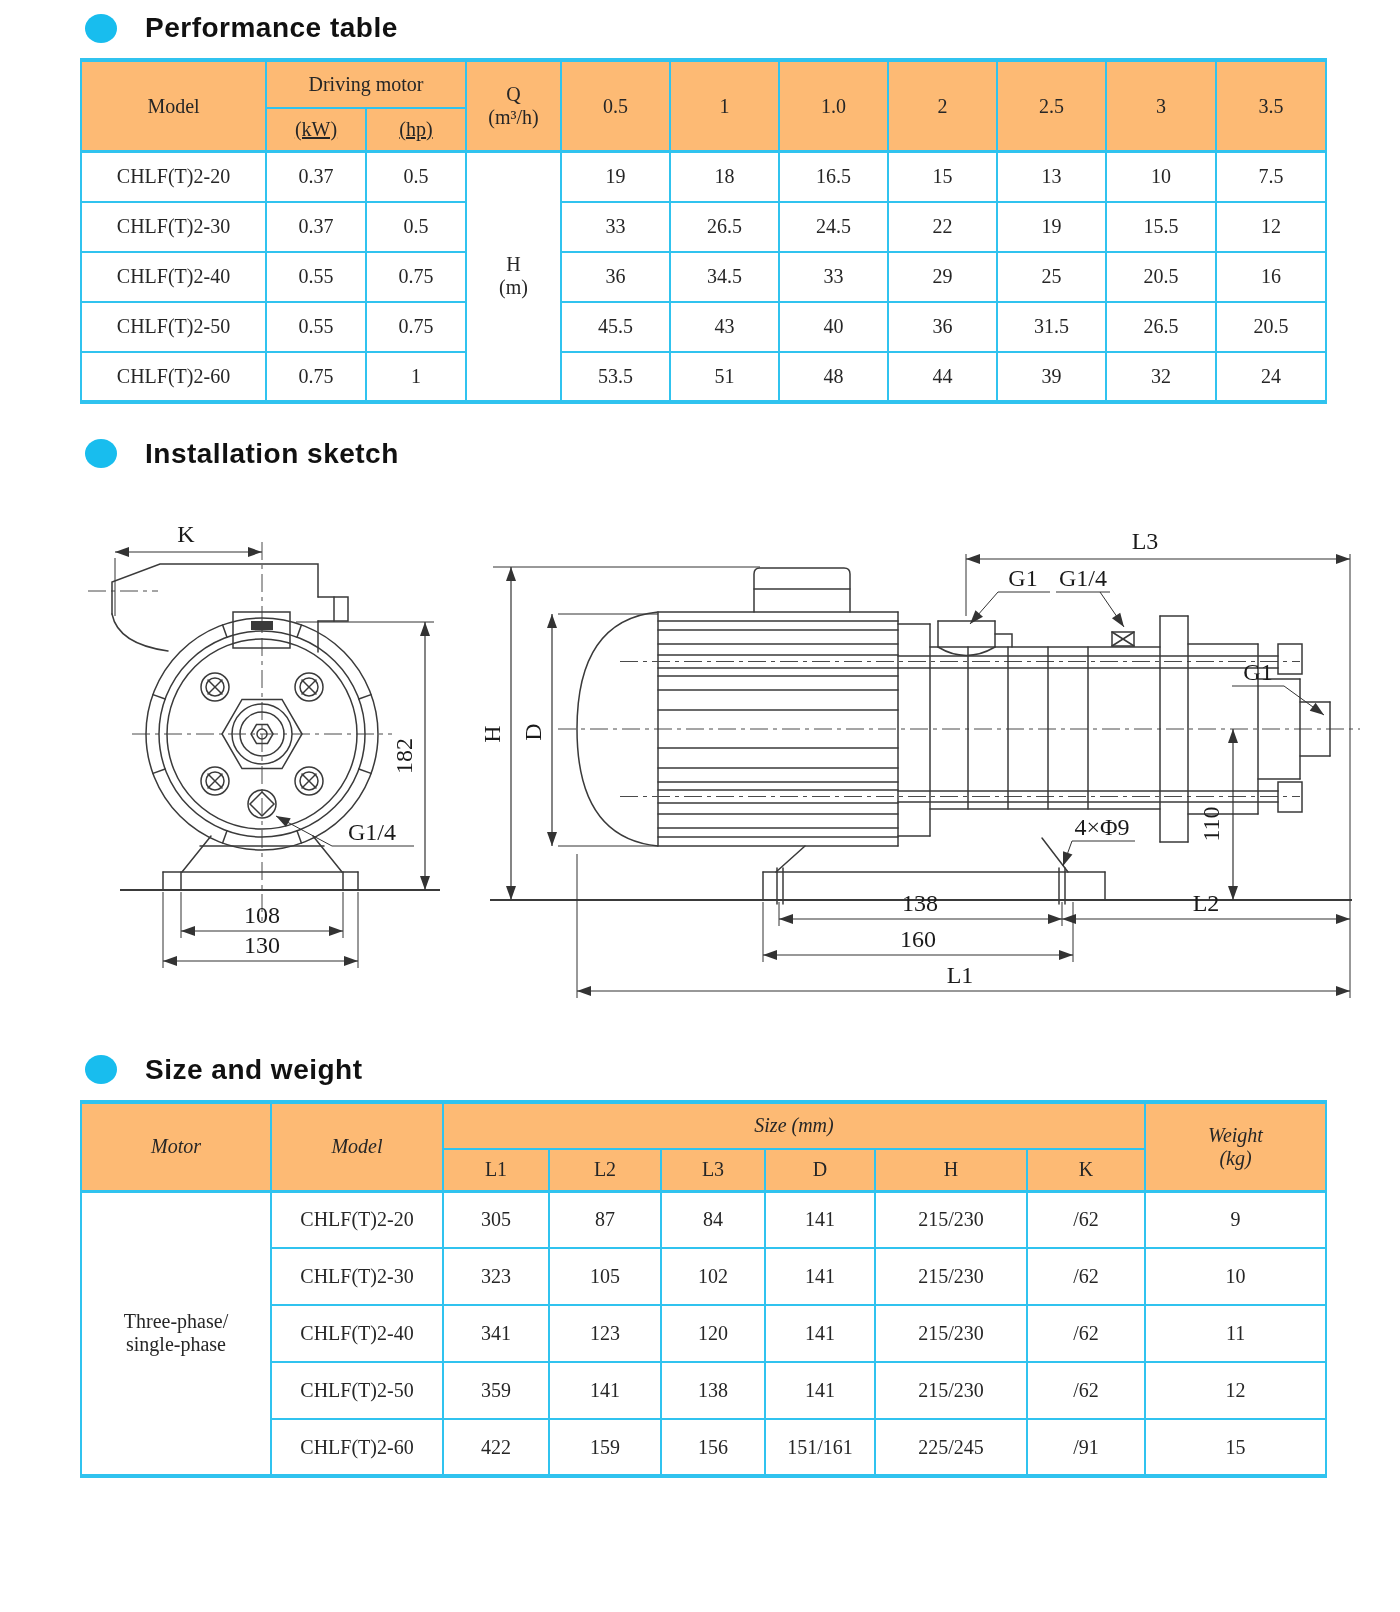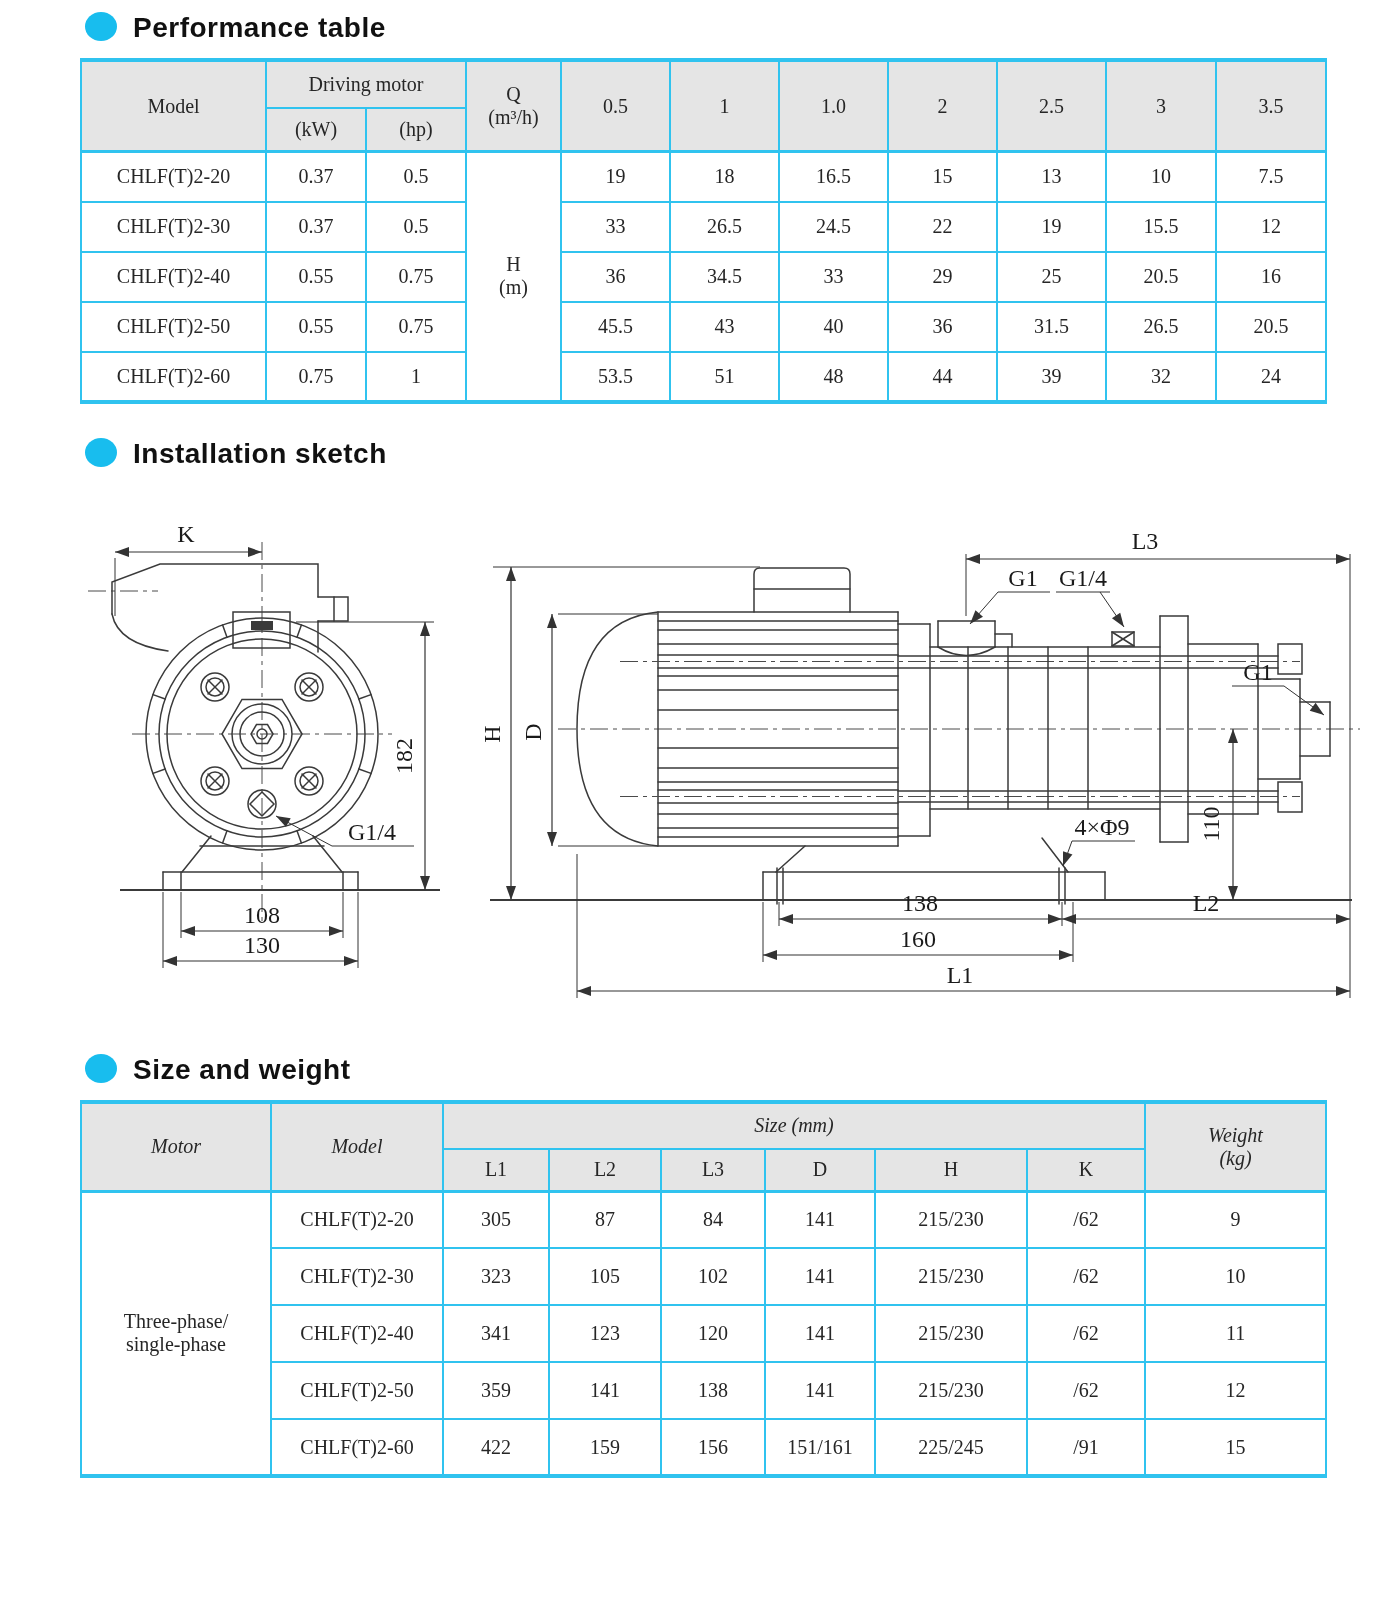--- a/index.html
+++ b/index.html
@@ -1,27 +1,27 @@
 <!DOCTYPE html>
 <html><head>
 <meta charset="utf-8">
 <style>
   html,body{margin:0;padding:0;background:#ffffff;}
   body{width:1400px;height:1612px;position:relative;overflow:hidden;}
-  .section-title{display:flex;align-items:flex-start;gap:16px;margin-left:85px;}
+  .section-title{display:flex;align-items:center;gap:28px;margin-left:85px;}
   .bullet{width:32px;height:29px;border-radius:50%;flex:0 0 auto;}
   .title-text{font-family:"Liberation Sans",sans-serif;font-weight:bold;font-size:28px;color:#111;letter-spacing:.5px;}
   .data-table{border-collapse:collapse;table-layout:fixed;width:1245px;margin-left:80px;
     font-family:"Liberation Serif",serif;font-size:20px;color:#262626;text-align:center;
     border:2px solid #30c3ef;border-top-width:4px;border-bottom-width:4px;}
   .data-table th,.data-table td{border:2px solid #30c3ef;font-weight:normal;padding:0 2px;}
-  .data-table thead th{background:#e5e5e5;}
+  .data-table thead th{background:#fdba74;}
   .data-table th.hb{border-bottom-width:3px;}
   #perf-table thead tr:first-child th{height:45px;}
-  #perf-table thead tr:last-child th{height:41px;}
+  #perf-table thead tr:last-child th{height:41px;text-decoration:underline;}
   #perf-table tbody tr{height:50px;}
   #size-table thead tr:first-child th{height:44px;font-style:italic;}
   #size-table thead tr:last-child th{height:40px;}
   #size-table tbody tr{height:57px;}
   .two-line div{line-height:1.15;}
   #perf-section{padding-top:12px;}
   #perf-table{margin-top:14px;}
   #sketch-section{margin-top:34px;}
   #sketch-svg{display:block;margin:24px 0 0 60px;}
   #size-section{}

